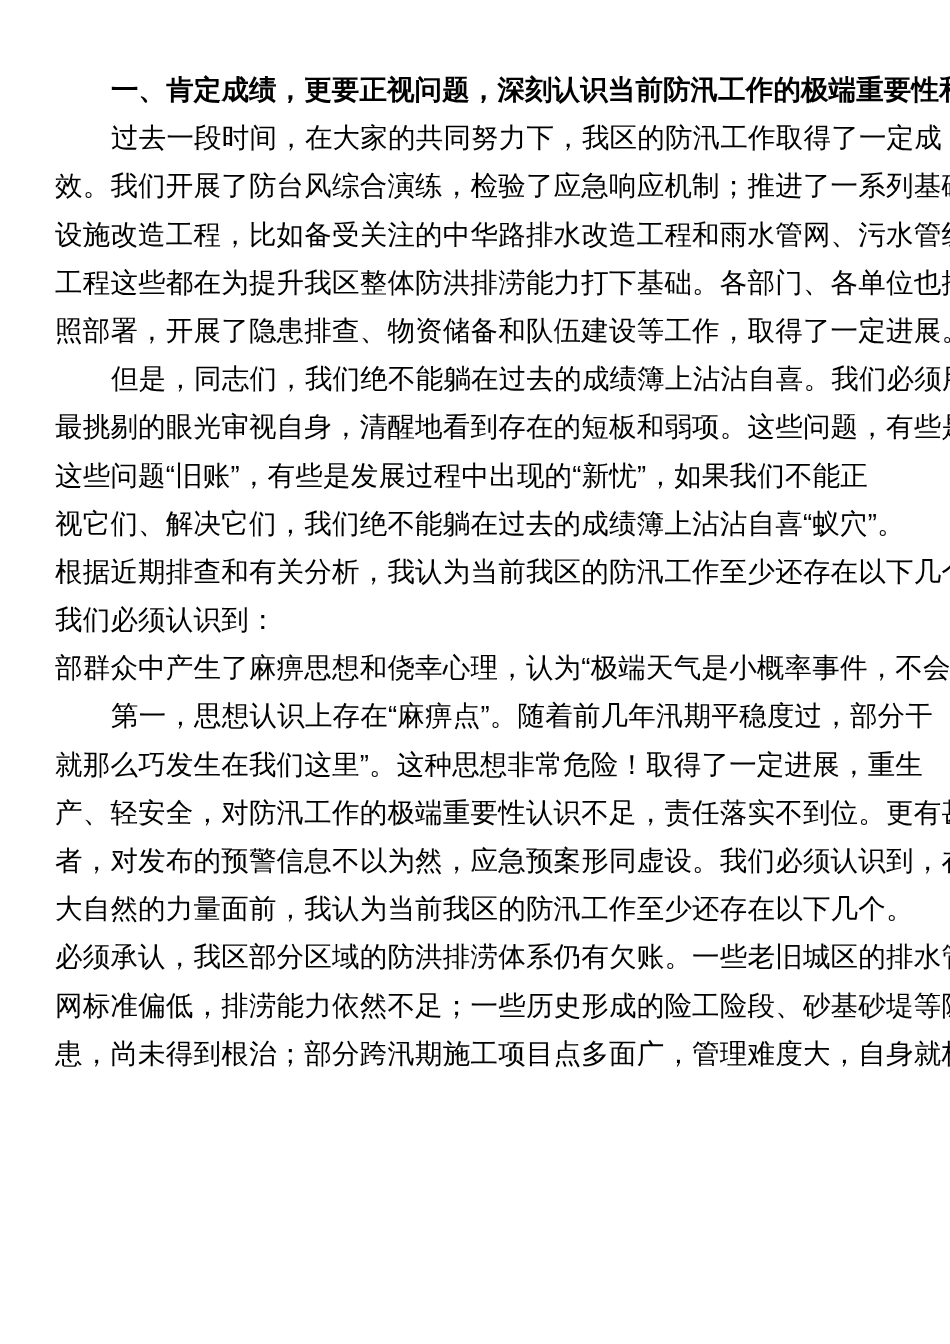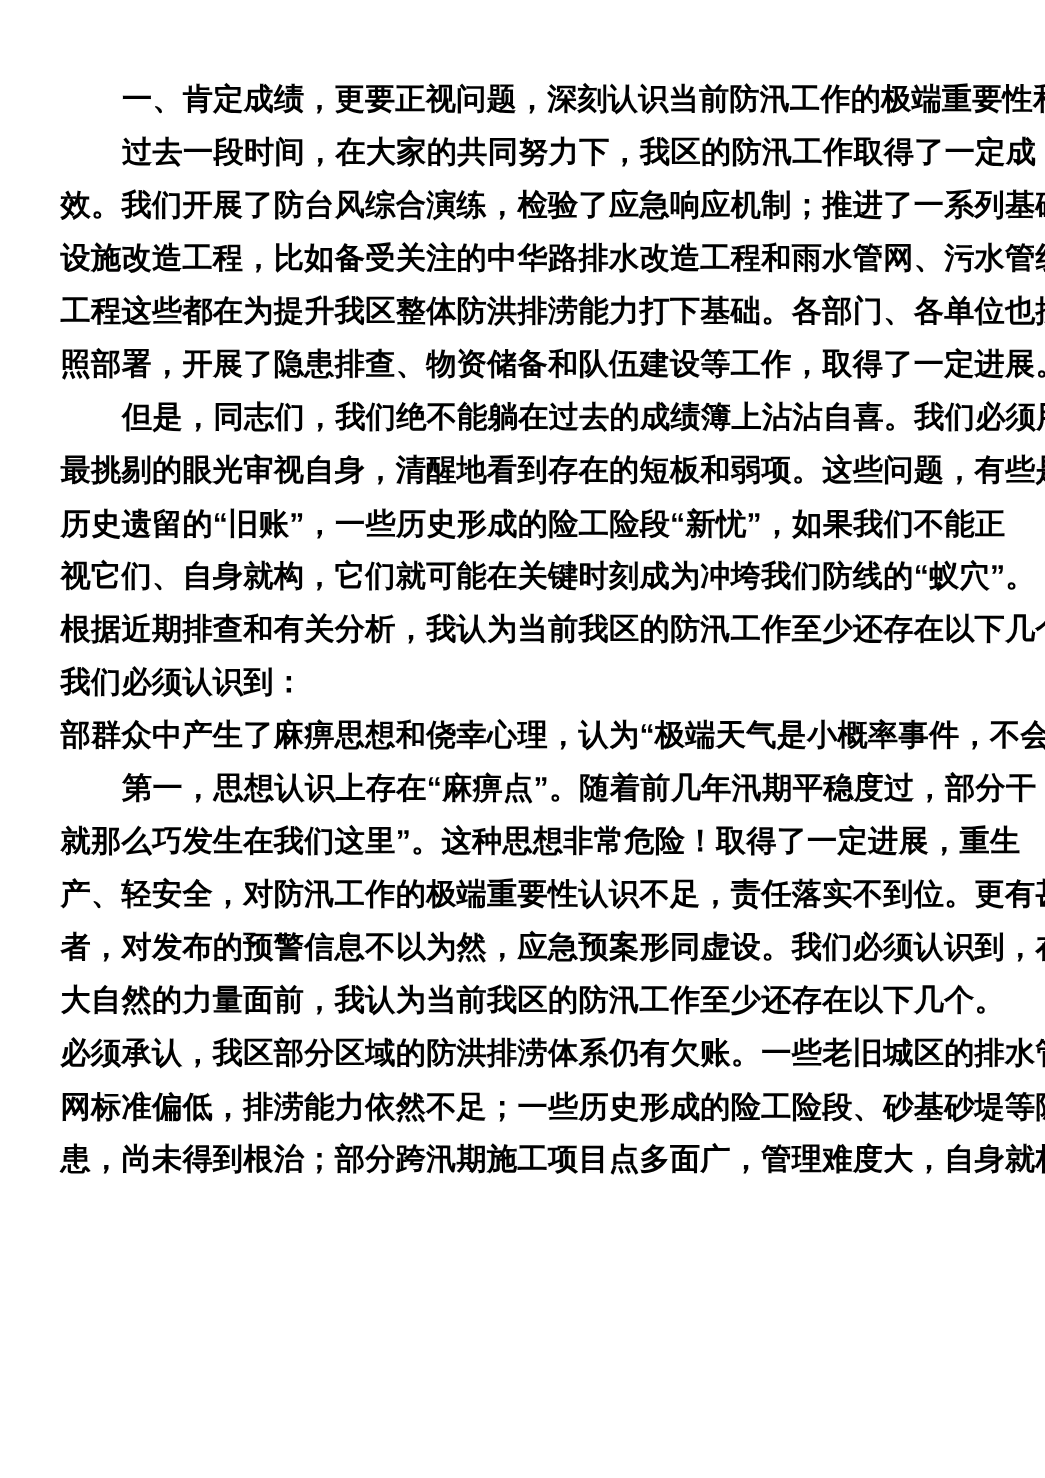--- a/index.html
+++ b/index.html
@@ -31,21 +31,21 @@
 
   
   .line {
     display: block;
     height: 48.2px;
     line-height: 48.2px;
     font-size: 27.5px;
     letter-spacing: 0.2px;
     white-space: pre;
     text-align: left;
-    font-weight: 700;
+    font-weight: 400;
   }
 
   .line.heading {
     font-weight: 700;
     letter-spacing: 0.1px;
   }
 
   .indent {
     display: inline-block;
     width: 56px;
@@ -60,22 +60,22 @@
     <div class="line heading"><span class="indent"></span><span>一、肯定成绩，更要正视问题，深刻认识当前防汛工作的极端重要性和</span></div>
 
     <div class="line"><span class="indent"></span><span>过去一段时间，在大家的共同努力下，我区的防汛工作取得了一定成</span></div>
     <div class="line"><span>效。我们开展了防台风综合演练，检验了应急响应机制；推进了一系列基础</span></div>
     <div class="line"><span>设施改造工程，比如备受关注的中华路排水改造工程和雨水管网、污水管线</span></div>
     <div class="line"><span>工程这些都在为提升我区整体防洪排涝能力打下基础。各部门、各单位也按</span></div>
     <div class="line"><span>照部署，开展了隐患排查、物资储备和队伍建设等工作，取得了一定进展。</span></div>
 
     <div class="line"><span class="indent"></span><span>但是，同志们，我们绝不能躺在过去的成绩簿上沾沾自喜。我们必须用</span></div>
     <div class="line"><span>最挑剔的眼光审视自身，清醒地看到存在的短板和弱项。这些问题，有些是</span></div>
-    <div class="line"><span>历史遗留的“旧账”，一些历史形成的险工险段“新忧”，如果我们不能正</span></div>
-    <div class="line"><span>视它们、自身就构，它们就可能在关键时刻成为冲垮我们防线的“蚁穴”。</span></div>
+    <div class="line"><span>这些问题“旧账”，有些是发展过程中出现的“新忧”，如果我们不能正</span></div>
+    <div class="line"><span>视它们、解决它们，我们绝不能躺在过去的成绩簿上沾沾自喜“蚁穴”。</span></div>
     <div class="line"><span>根据近期排查和有关分析，我认为当前我区的防汛工作至少还存在以下几个</span></div>
     <div class="line"><span>我们必须认识到：</span></div>
 
     <div class="line"><span>部群众中产生了麻痹思想和侥幸心理，认为“极端天气是小概率事件，不会</span></div>
     <div class="line"><span class="indent"></span><span>第一，思想认识上存在“麻痹点”。随着前几年汛期平稳度过，部分干</span></div>
     <div class="line"><span>就那么巧发生在我们这里”。这种思想非常危险！取得了一定进展，重生</span></div>
     <div class="line"><span>产、轻安全，对防汛工作的极端重要性认识不足，责任落实不到位。更有甚</span></div>
     <div class="line"><span>者，对发布的预警信息不以为然，应急预案形同虚设。我们必须认识到，在</span></div>
     <div class="line"><span>大自然的力量面前，我认为当前我区的防汛工作至少还存在以下几个。</span></div>
 

